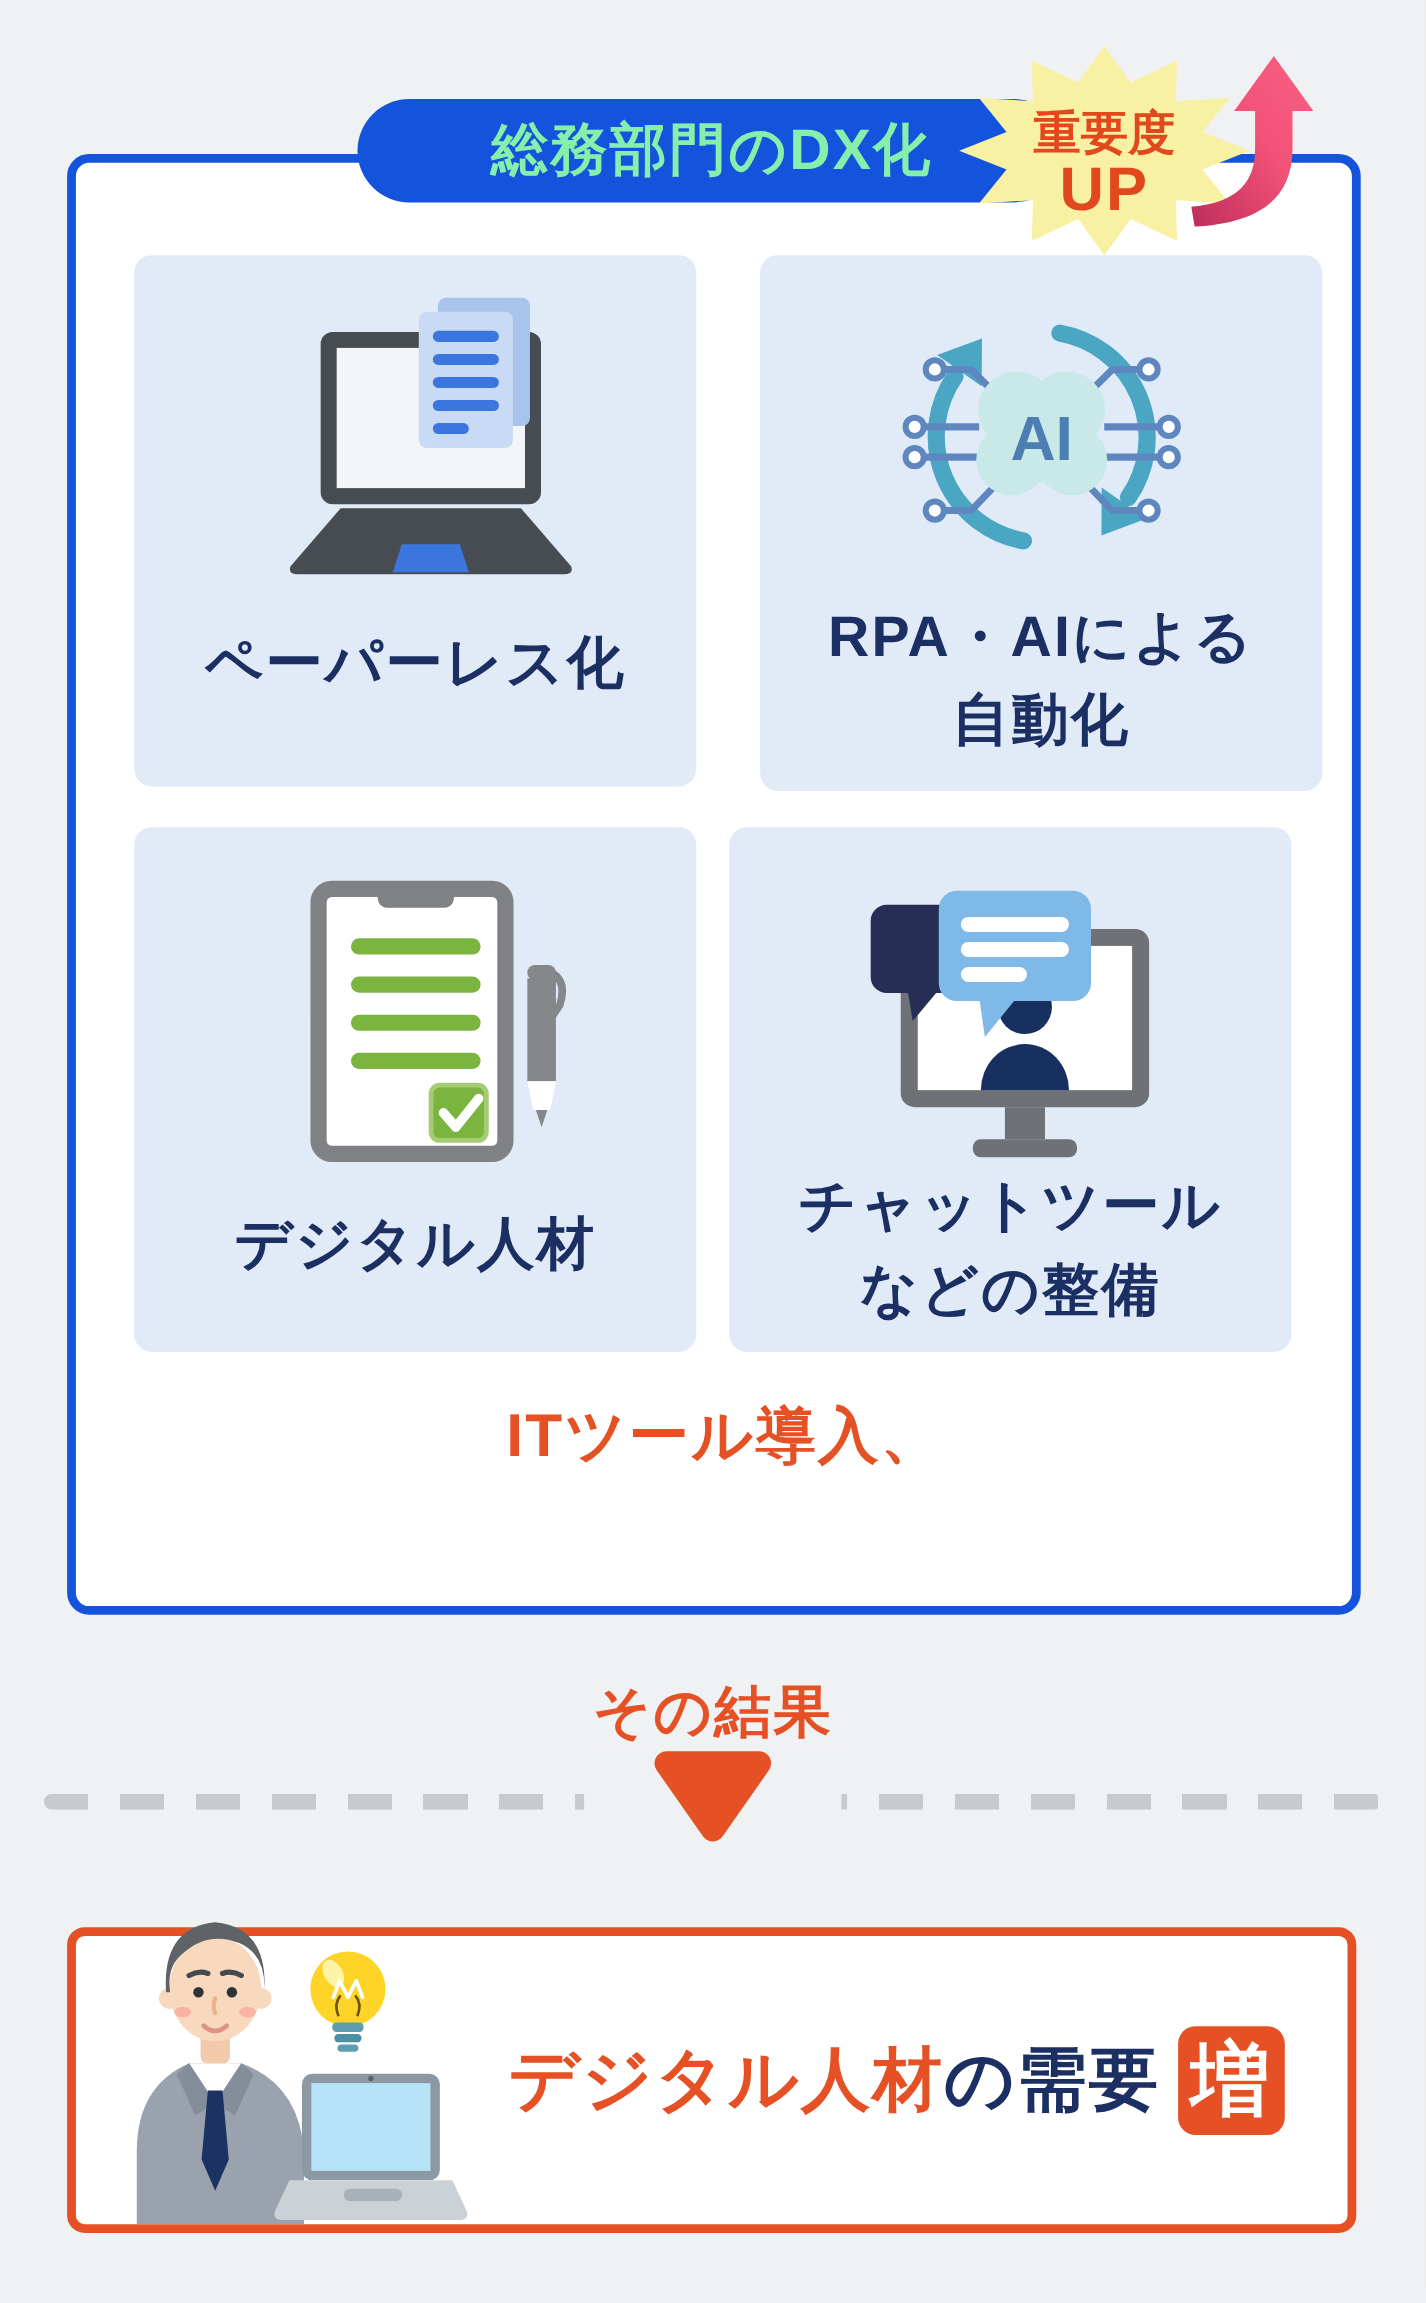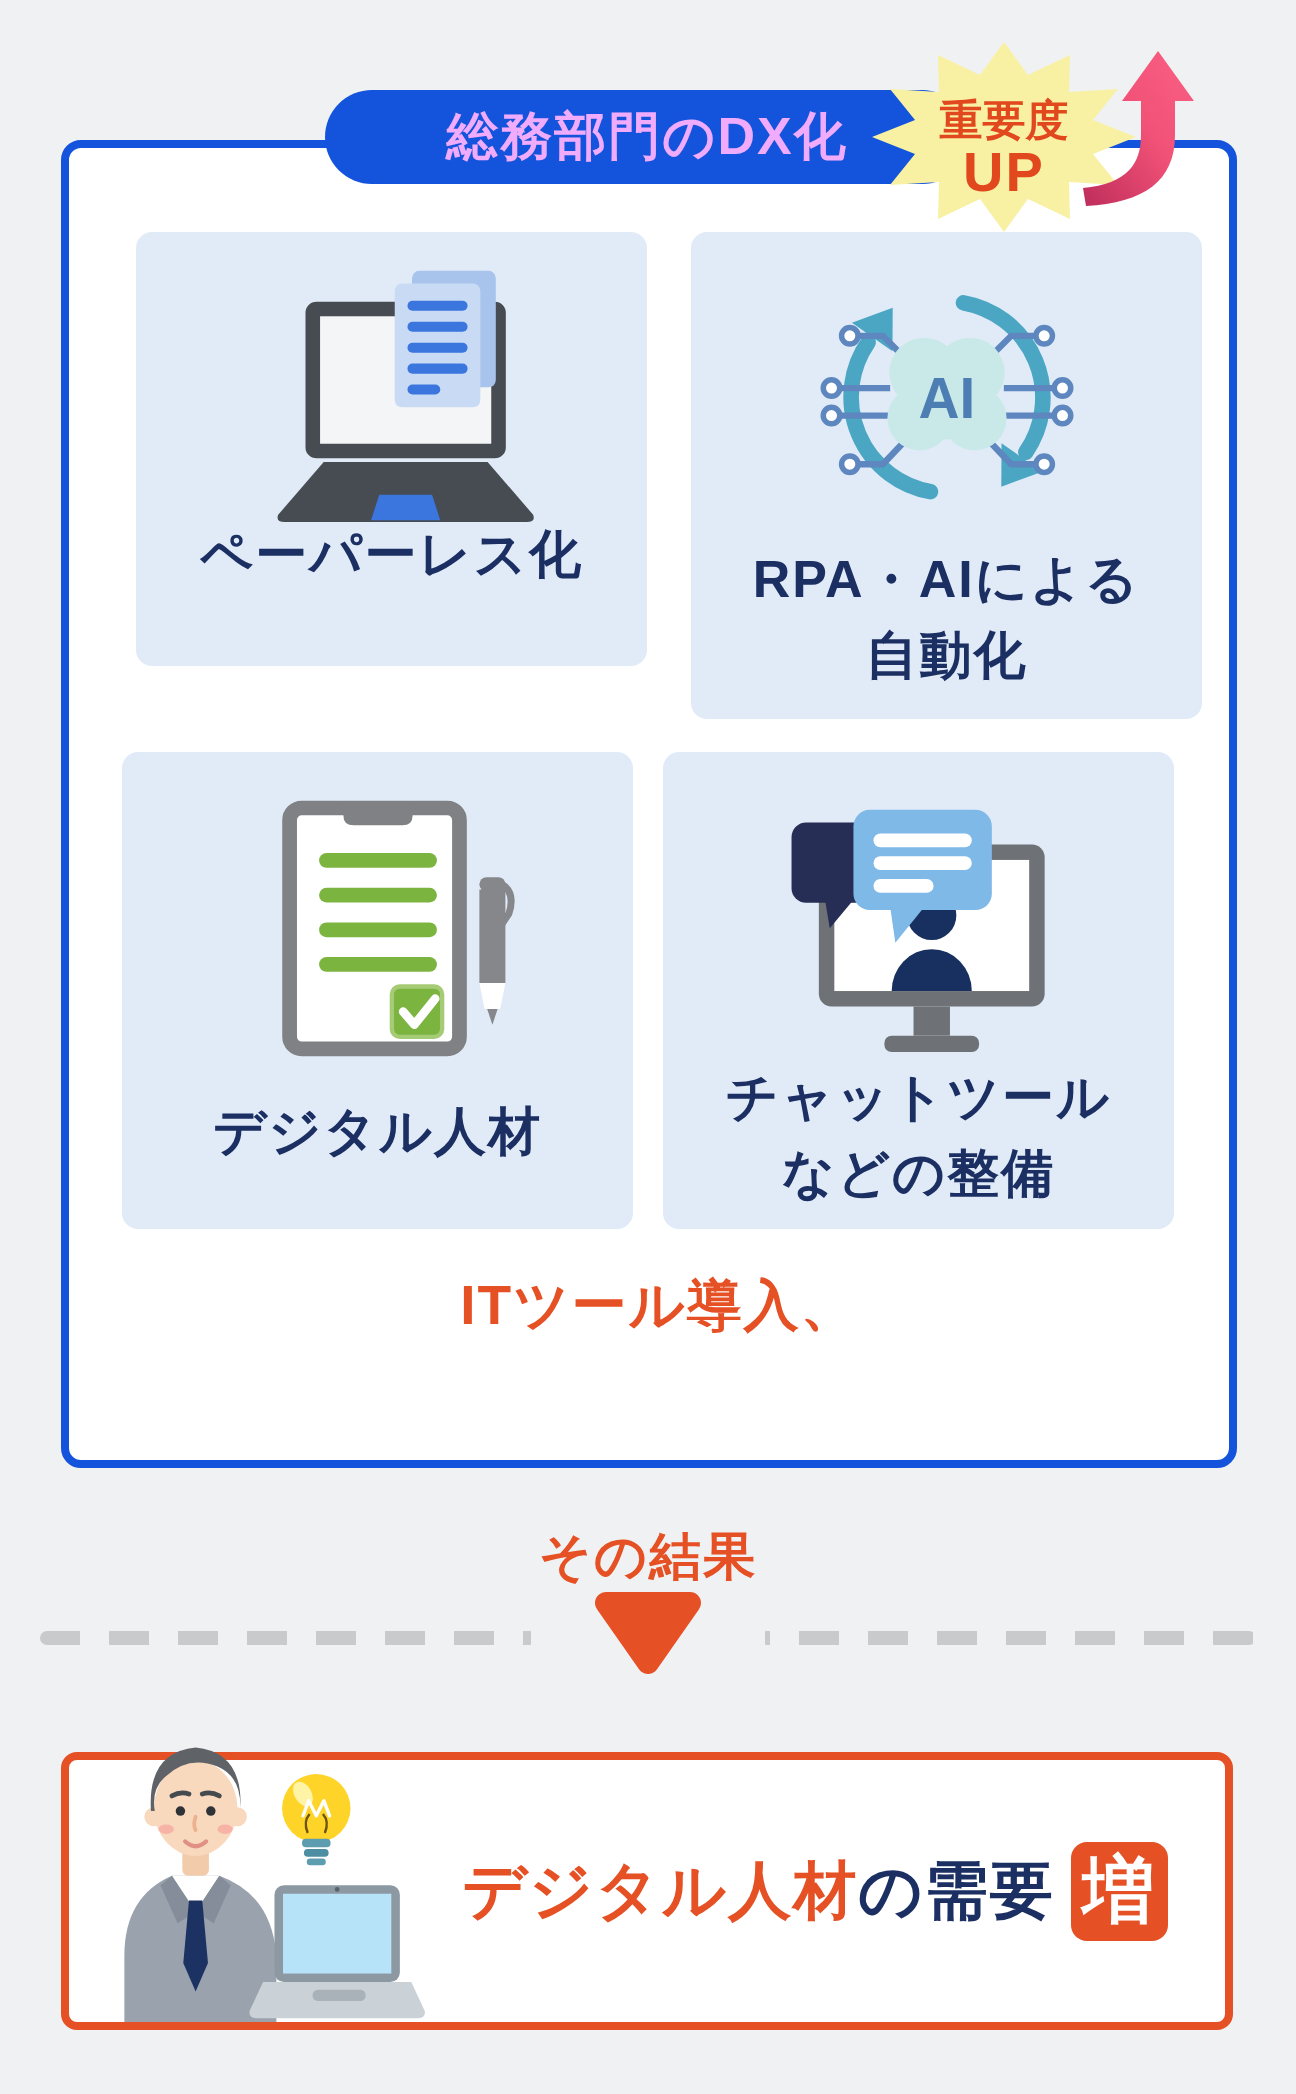--- a/index.html
+++ b/index.html
@@ -14,32 +14,32 @@
   .main-card {
     position:absolute; left:61px; top:140px; width:1176px; height:1328px;
     background:#fff; border:8px solid #1453DB; border-radius:20px;
   }
   .header-pill {
     position:absolute; left:325px; top:90px; width:644px; height:94px;
     background:#1453DB; border-radius:47px; z-index:6;
     display:flex; align-items:center; justify-content:center;
   }
   .header-pill .pill-text {
-    color:#f0abfc; font-size:52px; font-weight:700; letter-spacing:2px;
+    color:#86efac; font-size:52px; font-weight:700; letter-spacing:2px;
   }
   .starburst { position:absolute; left:868px; top:38px; width:272px; height:198px; z-index:7; }
   .star-text1 { font-size:43px; font-weight:700; fill:#E2481D; }
   .star-text2 { font-size:56px; font-weight:700; fill:#E2481D; letter-spacing:2px; }
   .pink-arrow { position:absolute; left:1058px; top:46px; width:140px; height:162px; z-index:8; }
 
   
   .tile {
     position:absolute; background:#E1EBF8; border-radius:16px;
   }
-  .tile-1 { left:67px;  top:84px;  width:511px; height:434px; }
+  .tile-1 { left:53px;  top:84px;  width:511px; height:483px; }
   .tile-2 { left:594px; top:84px;  width:511px; height:487px;margin-left:28px; }
   .tile-3 { left:53px;  top:604px; width:511px; height:477px; }
   .tile-4 { left:594px; top:604px; width:511px; height:477px; }
   .tile-icon { position:absolute; left:50%; transform:translateX(-50%); }
   .tile-1 .tile-icon { top:26px; width:346px; }
   .tile-2 .tile-icon { top:14px; width:330px; }
   .tile-3 .tile-icon { top:30px; width:312px; }
   .tile-4 .tile-icon { top:36px; width:346px; }
   .tile-label {
     position:absolute; left:0; right:0; text-align:center;

